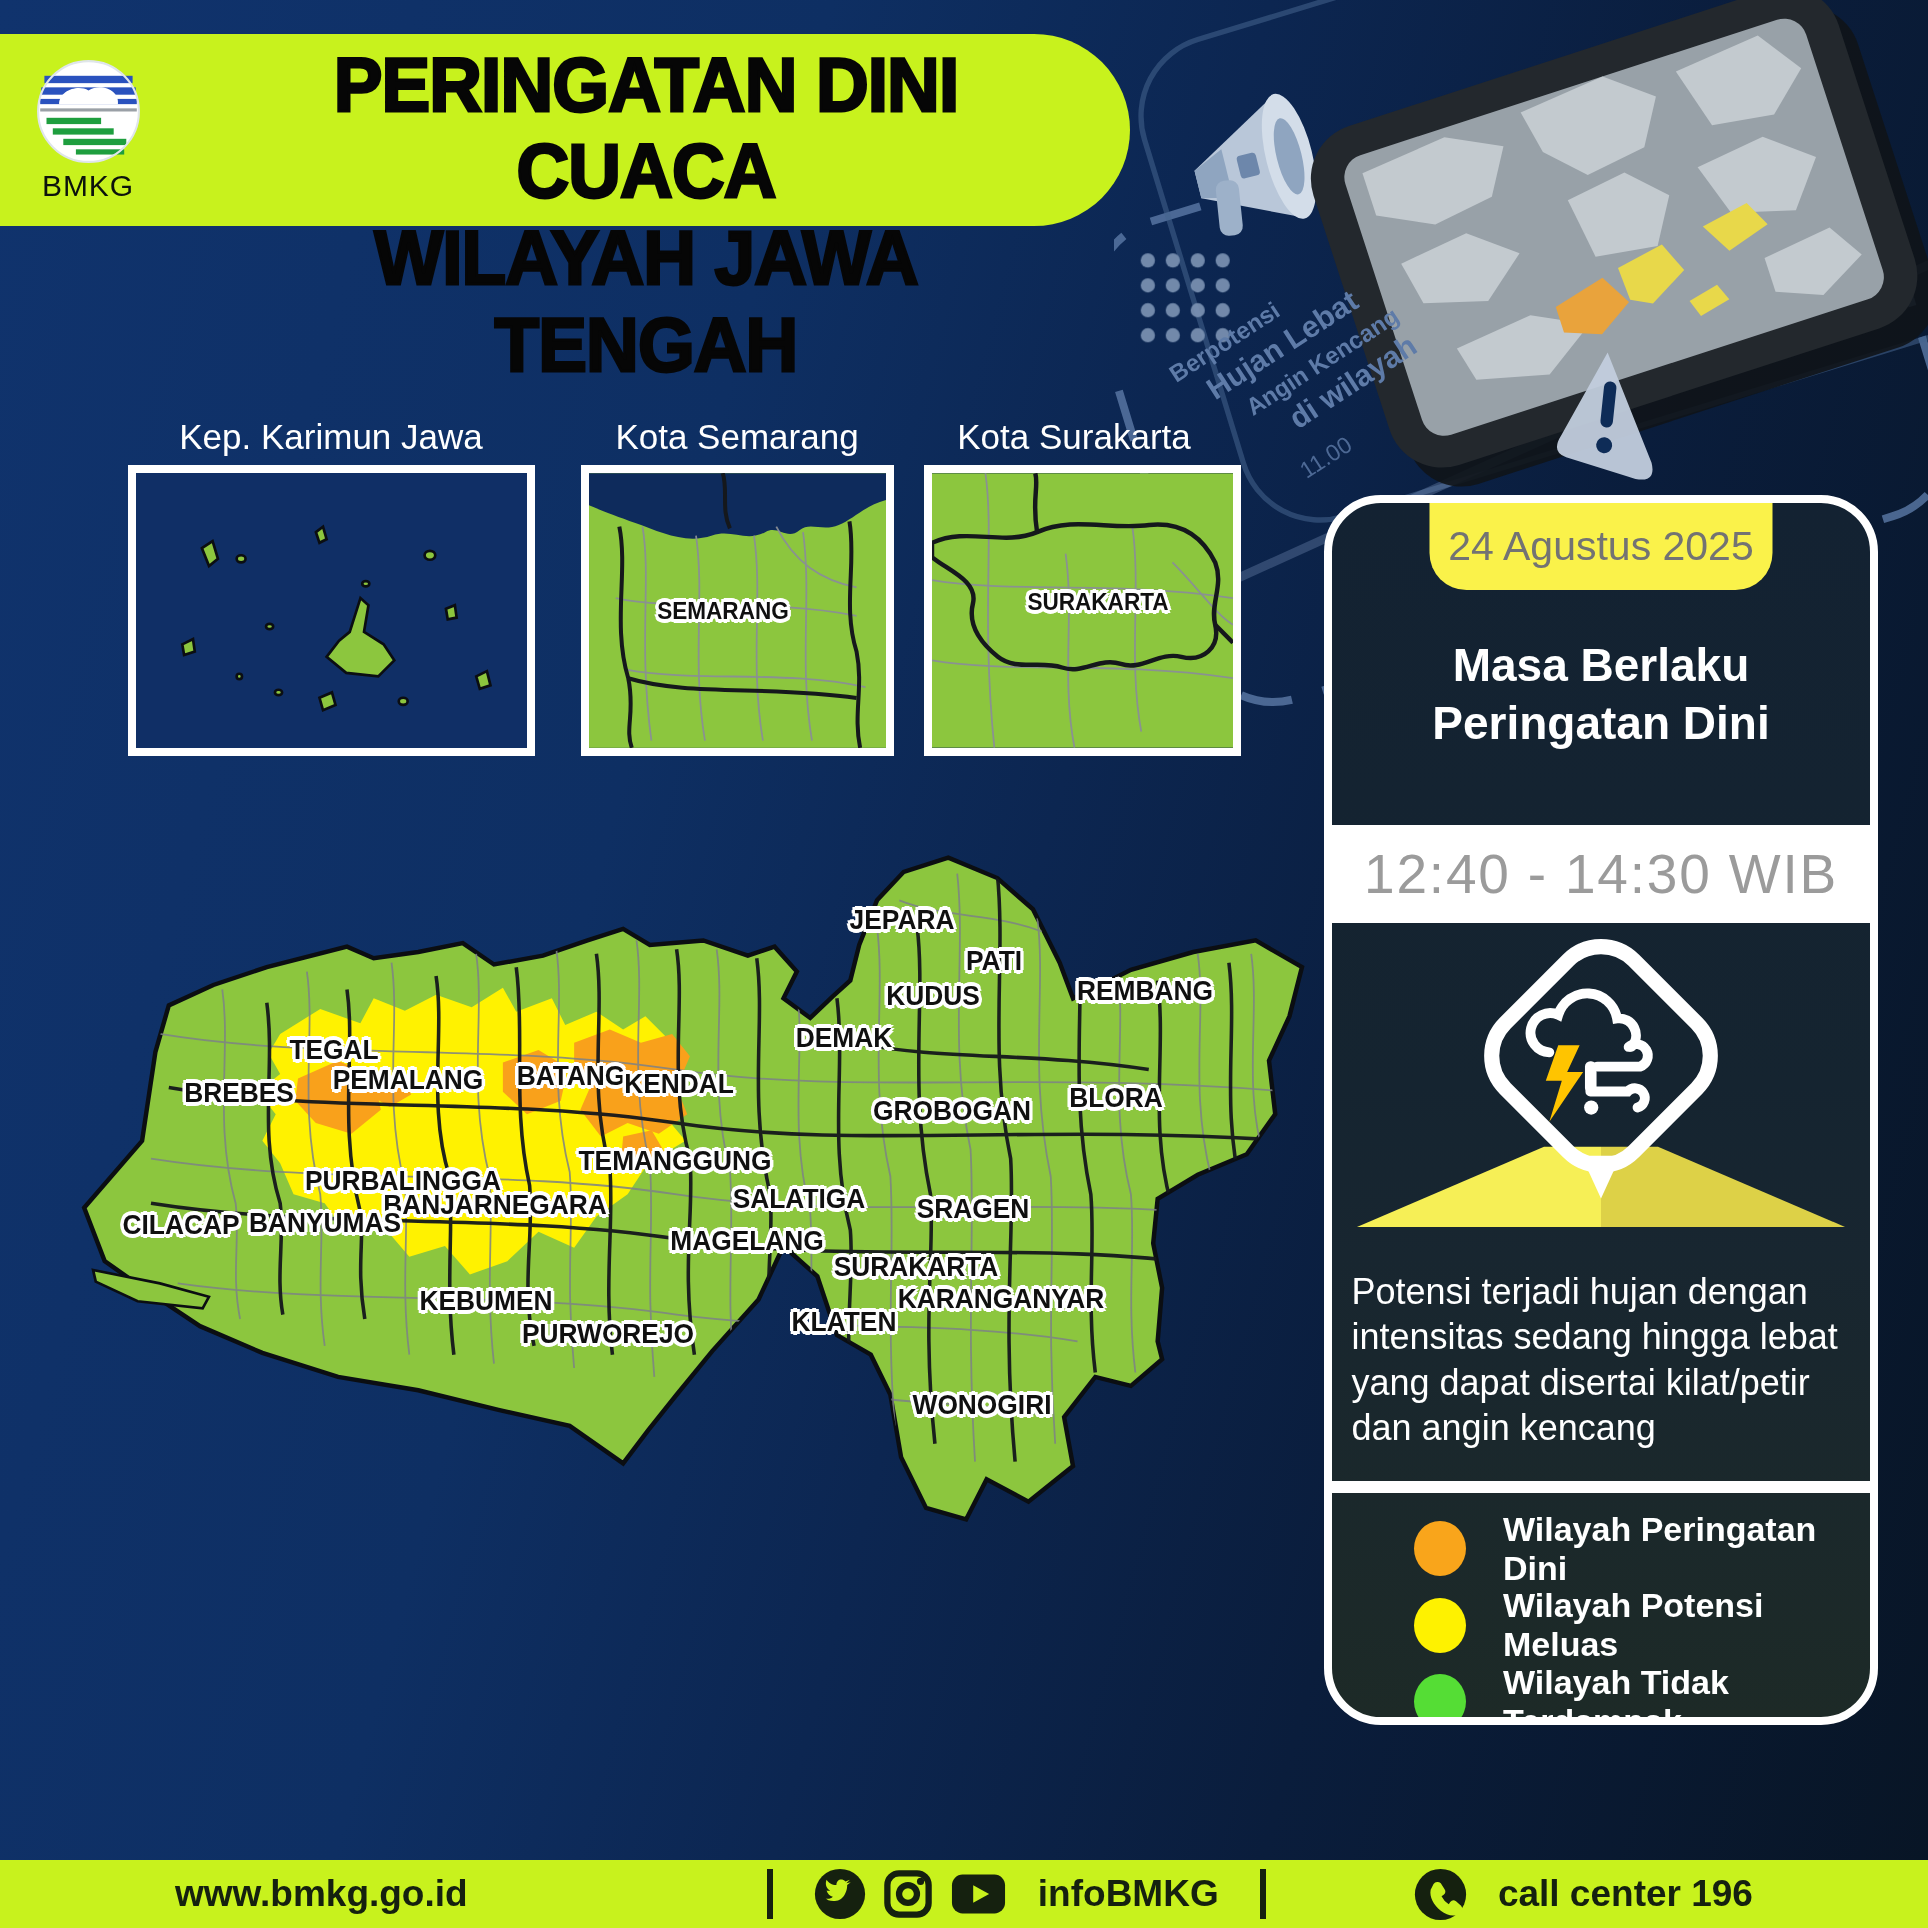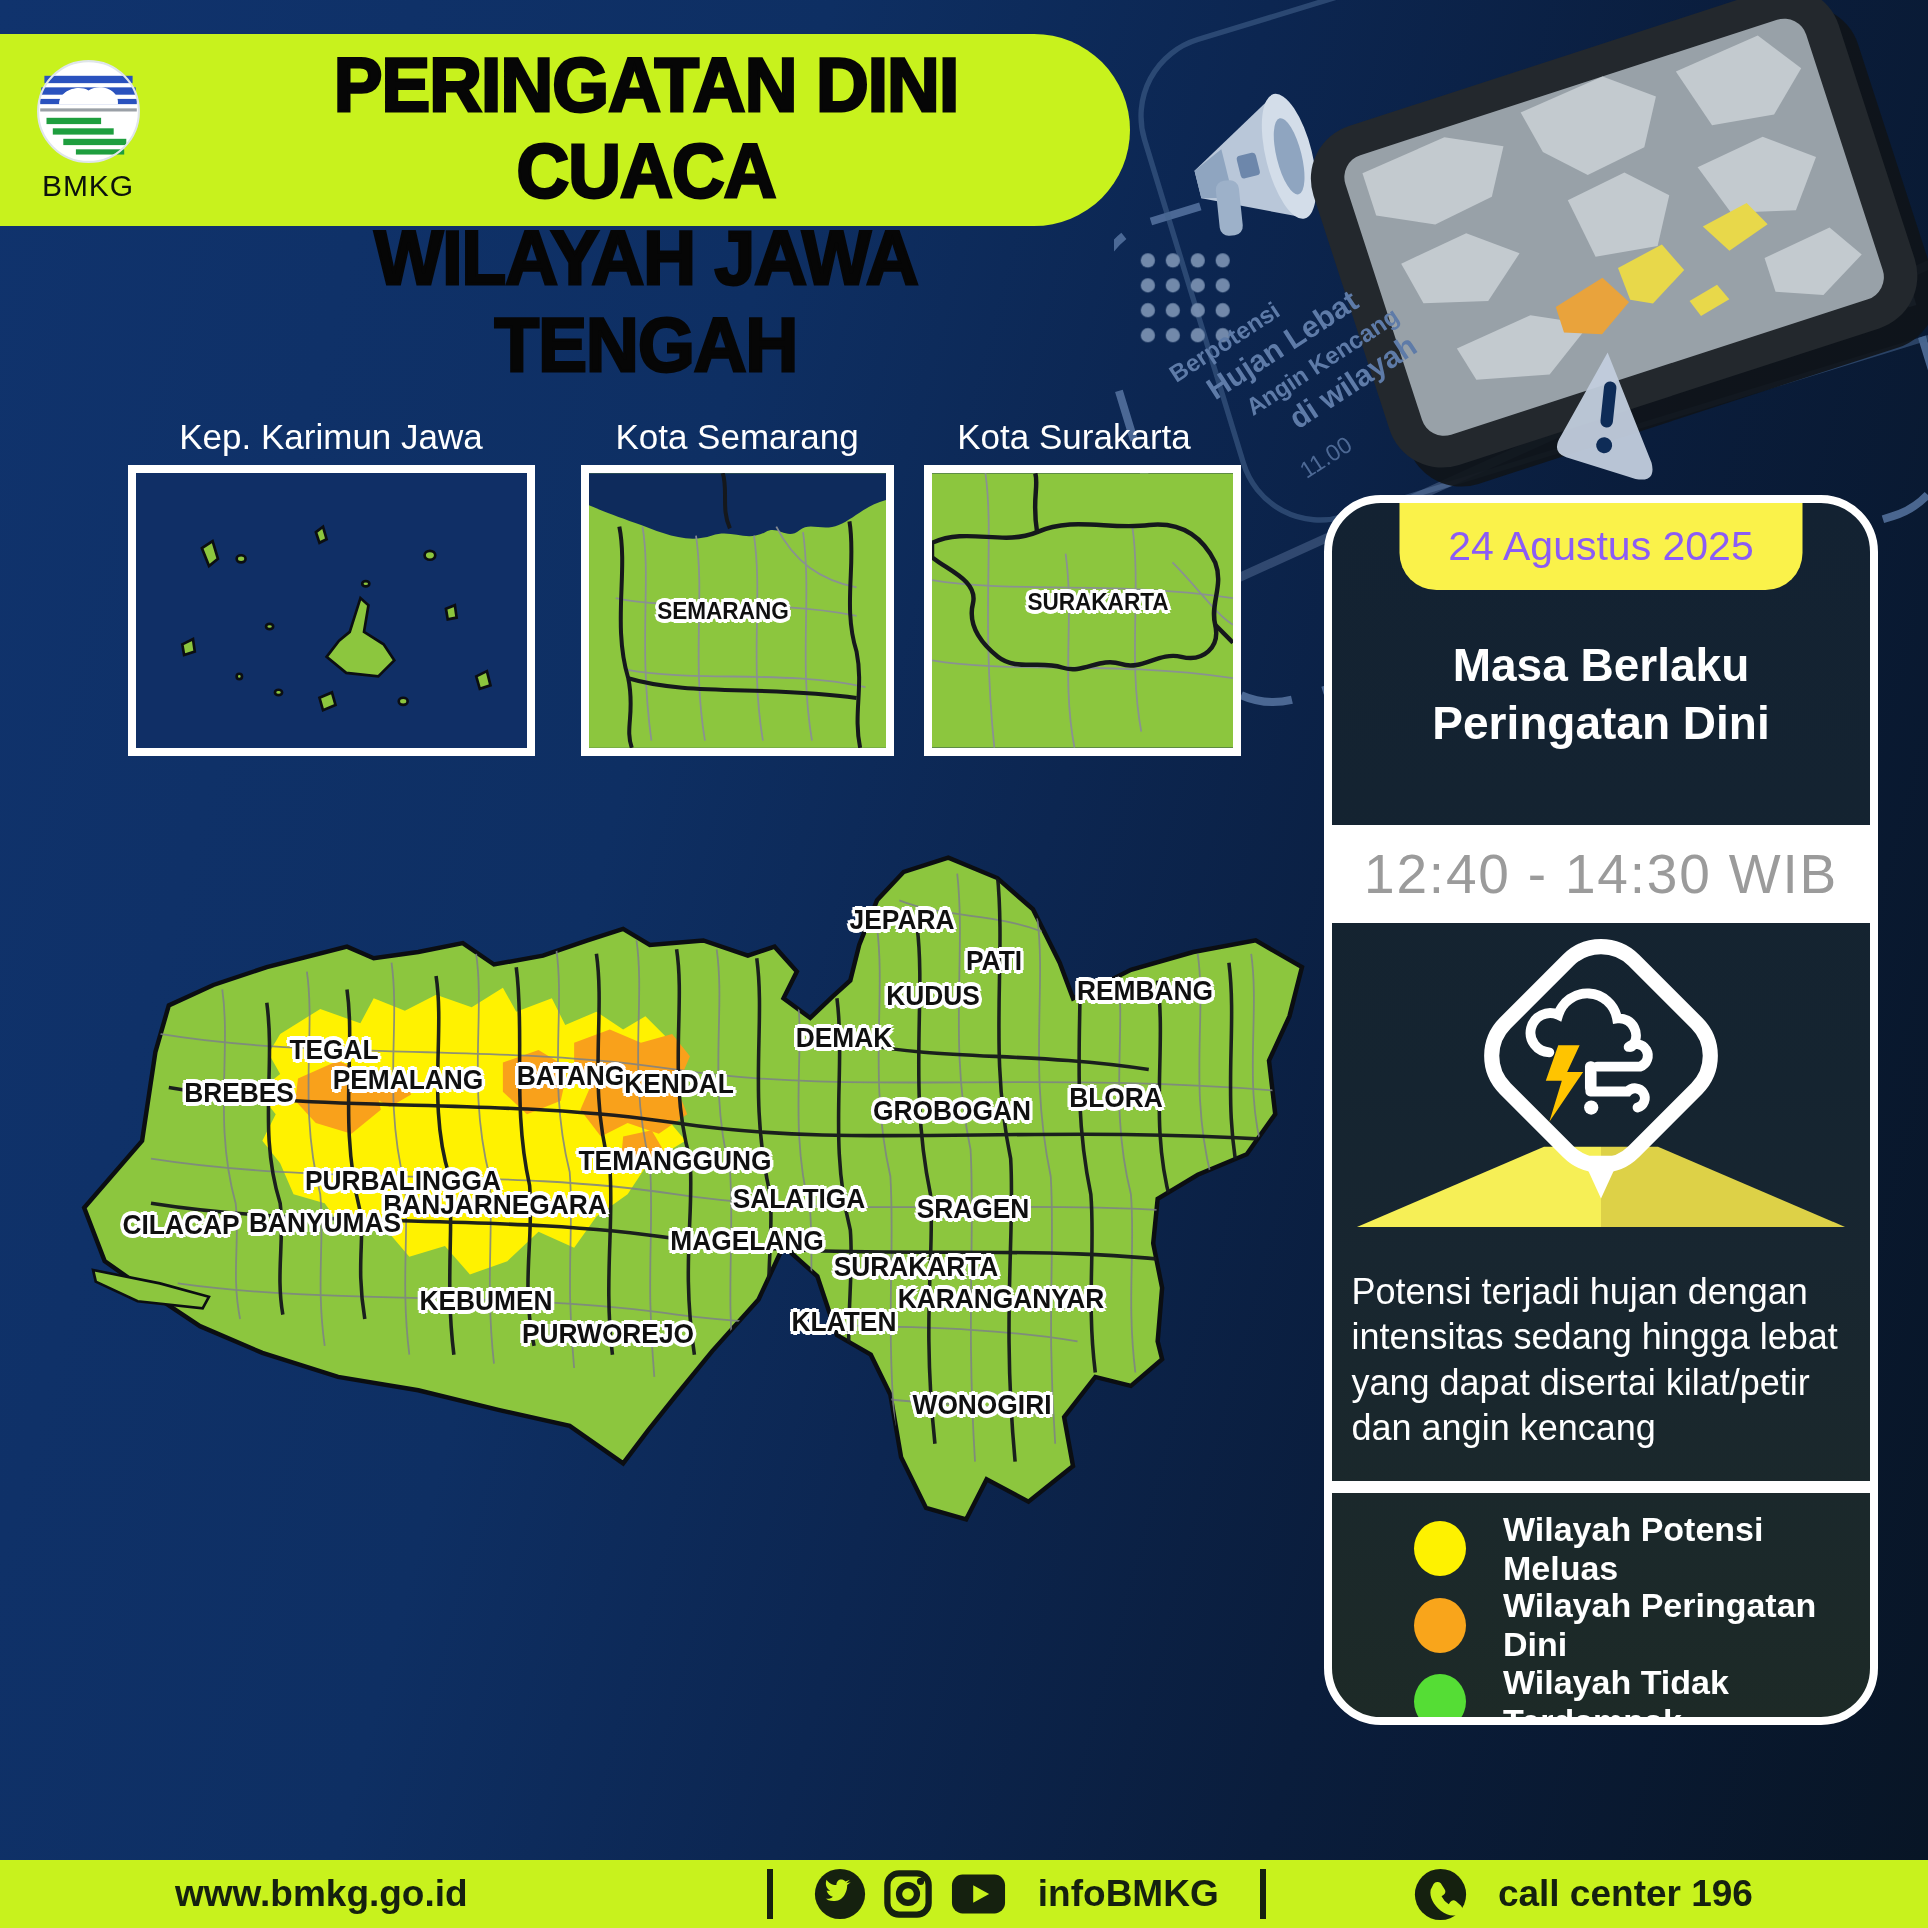--- a/index.html
+++ b/index.html
@@ -30,23 +30,23 @@
       -2.7px -2.7px 0 #fff,2.7px -2.7px 0 #fff,-2.7px 2.7px 0 #fff,2.7px 2.7px 0 #fff;}
   .inset-label{font-size:24px;}
   .maplabel{font-size:28px;}
   
   .mainmap{position:absolute;left:53px;top:820px;width:1265px;height:713px;}
   
   .panel{position:absolute;left:1324px;top:495px;width:554px;height:1230px;box-sizing:border-box;
     border:8px solid #fff;border-radius:57px;overflow:hidden;
     background:linear-gradient(180deg,#13223345 0%,#14233255 40%, #18252c 0%);
     background:linear-gradient(180deg,#132232 0%,#152430 48%,#182630 62%,#1d2a27 100%);}
-  .pill{position:absolute;left:50%;top:0;transform:translateX(-50%);width:403px;height:87px;
+  .pill{position:absolute;left:50%;top:0;transform:translateX(-50%);width:343px;height:87px;
     background:#faf24a;border-radius:0 0 37px 37px;display:flex;align-items:center;justify-content:center;
-    font-size:41px;color:#8b5cf6;}
+    font-size:41px;color:#737373;}
   .masa{position:absolute;left:0;top:134px;width:100%;text-align:center;color:#fff;
     font-size:46px;font-weight:700;line-height:1.25;}
   .timeband{position:absolute;left:0;top:314px;width:100%;height:98px;background:#fff;
     display:flex;align-items:center;justify-content:center;
     font-size:55px;color:#9b9b9b;letter-spacing:1.8px;margin-top:8px;}
   .weather-icon{position:absolute;left:50%;top:419px;transform:translateX(-50%);}
   .desc{position:absolute;left:50%;top:766px;transform:translateX(-50%);width:499px;
     text-align:left;color:#fff;font-size:36px;line-height:1.26;}
   .divider{position:absolute;left:0;top:978px;width:100%;height:11.6px;background:#fff;}
   .legend{position:absolute;left:0;top:990px;width:100%;padding:27px 0 0 82px;box-sizing:border-box;
@@ -377,26 +377,26 @@
       <path d="M-48,-12 L-24,-12 L-38,18 L-20,18 L-58,74 L-44,28 L-62,28 Z" fill="#ffc400"></path>
     </g>
   </svg>
 
   <div class="desc">Potensi terjadi hujan dengan intensitas sedang hingga lebat yang dapat disertai kilat/petir dan angin kencang</div>
   <div class="divider"></div>
 
   <div class="legend">
 
   <div class="legend-row">
+        <span class="legend-dot" style="background: rgb(249, 165, 27);"></span>
+        <span class="legend-label">Wilayah Peringatan Dini</span>
+      </div>
+      <div class="legend-row">
         <span class="legend-dot" style="background: rgb(254, 242, 0);"></span>
         <span class="legend-label">Wilayah Potensi Meluas</span>
-      </div>
-      <div class="legend-row">
-        <span class="legend-dot" style="background: rgb(249, 165, 27);"></span>
-        <span class="legend-label">Wilayah Peringatan Dini</span>
       </div>
       <div class="legend-row">
         <span class="legend-dot" style="background: rgb(85, 221, 53);"></span>
         <span class="legend-label">Wilayah Tidak Terdampak</span>
       </div>
     </div>
 </div>
 
 <div class="footer">
   <span class="site">www.bmkg.go.id</span>

